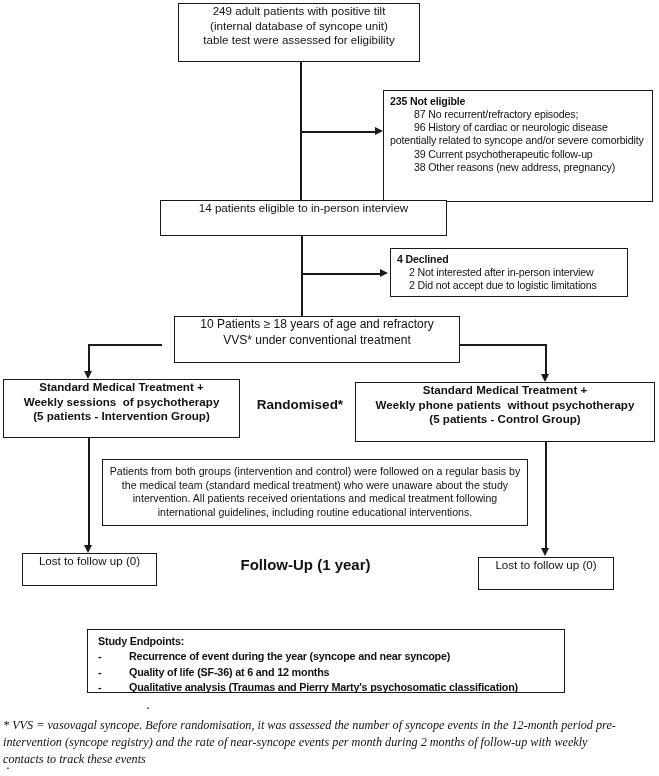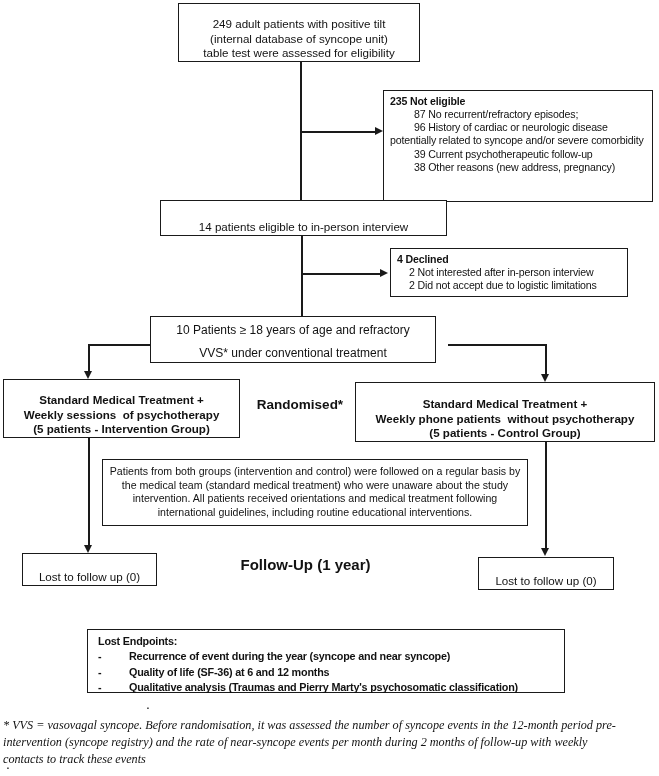--- a/index.html
+++ b/index.html
@@ -1,20 +1,20 @@
 <!DOCTYPE html>
 <html><head>
 <meta charset="utf-8">
 <style>
   html,body{margin:0;padding:0;background:#ffffff;}
   .stage{position:relative;width:659px;height:776px;background:#ffffff;overflow:hidden;
          font-family:"Liberation Sans",sans-serif;color:#121212;}
   .bx{position:absolute;border:1.4px solid #1a1a1a;background:#fff;box-sizing:border-box;}
   .thick{border-width:1.8px;}
-  .center{display:flex;flex-direction:column;align-items:center;justify-content:flex-end;text-align:center;}
+  .center{display:flex;flex-direction:column;align-items:center;justify-content:flex-start;text-align:center;}
   .ln{white-space:pre;}
   .fs-main{font-size:11.6px;line-height:1.27;}
   .fs-side{font-size:10.6px;line-height:1.24;letter-spacing:-0.15px;}
   .fs-mid{font-size:12px;line-height:1.3;}
   .bold{font-weight:bold;}
   .pad{padding:4px 6px;}
   .ind{text-indent:24px;white-space:nowrap;}
   .flush{text-indent:0;white-space:nowrap;}
   .itm{padding-left:12px;white-space:nowrap;}
   .info{font-size:10.6px;line-height:1.28;padding:5px 6px;text-align:center;}
@@ -78,21 +78,21 @@
   <div class="bx center fs-main" style="left:160px;top:200px;width:287px;height:36px;">
     <div class="ln">14 patients eligible to in-person interview</div>
   </div>
 
   <div class="bx fs-side pad" style="left:390px;top:248px;width:238px;height:49px;">
     <div class="bold">4 Declined</div>
     <div class="itm">2 Not interested after in-person interview</div>
     <div class="itm">2 Did not accept due to logistic limitations</div>
   </div>
 
-  <div class="bx center fs-mid" style="left:150px;top:316px;width:286px;height:47px;gap:8px;">
+  <div class="bx center fs-mid" style="left:174px;top:316px;width:286px;height:47px;">
     <div class="ln">10 Patients ≥ 18 years of age and refractory</div>
     <div class="ln">VVS* under conventional treatment</div>
   </div>
 
   <div class="bx center fs-main bold" style="left:3px;top:379px;width:237px;height:59px;">
     <div class="ln">Standard Medical Treatment +</div>
     <div class="ln">Weekly sessions  of psychotherapy</div>
     <div class="ln">(5 patients - Intervention Group)</div>
   </div>
 
@@ -112,21 +112,21 @@
     <div class="ln">Lost to follow up (0)</div>
   </div>
 
   <div class="lbl" style="left:228px;top:556px;width:155px;font-size:15px;">Follow-Up (1 year)</div>
 
   <div class="bx center fs-main" style="left:478px;top:557px;width:136px;height:33px;">
     <div class="ln">Lost to follow up (0)</div>
   </div>
 
   <div class="bx thick ep" style="left:87px;top:629px;width:478px;height:64px;">
-    <div>Lost Endpoints:</div>
+    <div>Study Endpoints:</div>
     <div class="ep-row">
       <div class="ep-dash">-</div>
       <div class="ep-text">Recurrence of event during the year (syncope and near syncope)</div>
     </div>
     <div class="ep-row">
       <div class="ep-dash">-</div>
       <div class="ep-text">Quality of life (SF-36) at 6 and 12 months</div>
     </div>
     <div class="ep-row">
       <div class="ep-dash">-</div>

